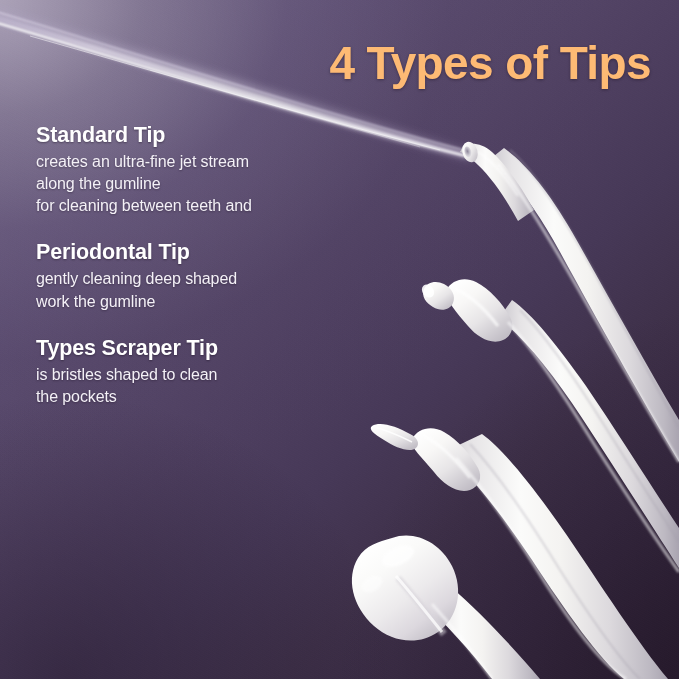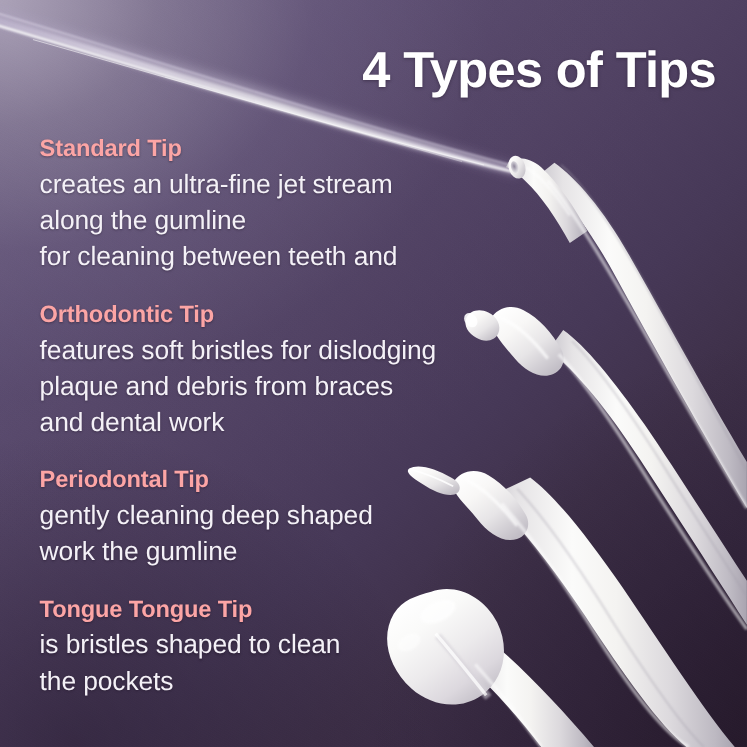--- a/index.html
+++ b/index.html
@@ -64,45 +64,45 @@
     pointer-events: none;
   }
 
   
   .title {
     position: absolute;
     top: 36px;
     right: 28px;
     font-size: 46px;
     font-weight: bold;
-    color: #ffffff;
+    color: #fdba74;
     letter-spacing: -0.6px;
     text-shadow: 0 1px 3px rgba(20,10,26,0.40);
     white-space: nowrap;
   }
 
   
   .blocks {
     position: absolute;
     left: 36px;
     top: 122px;
     width: 360px;
   }
   .block { margin-bottom: 22px; }
   .block-title {
     font-size: 21.5px;
     font-weight: bold;
-    color: #fca5a5;
+    color: #ffffff;
     line-height: 1.30;
     letter-spacing: -0.15px;
     text-shadow: 0 1px 2px rgba(22,12,28,0.42);
     margin-bottom: 1px;
   }
   .block-desc {
-    font-size: 24px;
+    font-size: 16px;
     font-weight: normal;
     color: #f4f1f7;
     line-height: 1.385;
     letter-spacing: -0.1px;
     text-shadow: 0 1px 2px rgba(22,12,28,0.36);
   }
   .block-desc div { white-space: nowrap; }
 
   
   .art { position: absolute; inset: 0; pointer-events: none; }
@@ -303,39 +303,31 @@
 
     <div class="block">
       <div class="block-title">Standard Tip</div>
       <div class="block-desc">
         <div>creates an ultra-fine jet stream</div>
         <div>along the gumline</div>
         <div>for cleaning between teeth and</div>
       </div>
     </div>
 
-    <div class="block">
-      <div class="block-title">Orthodontic Tip</div>
-      <div class="block-desc">
-        <div>features soft bristles for dislodging</div>
-        <div>plaque and debris from braces</div>
-        <div>and dental work</div>
-      </div>
-    </div>
 
     <div class="block">
       <div class="block-title">Periodontal Tip</div>
       <div class="block-desc">
         <div>gently cleaning deep shaped</div>
         <div>work the gumline</div>
       </div>
     </div>
 
     <div class="block">
-      <div class="block-title">Tongue Tongue Tip</div>
+      <div class="block-title">Types Scraper Tip</div>
       <div class="block-desc">
         <div>is bristles shaped to clean</div>
         <div>the pockets</div>
       </div>
     </div>
 
   </div>
 </div>
 
 </body></html>

